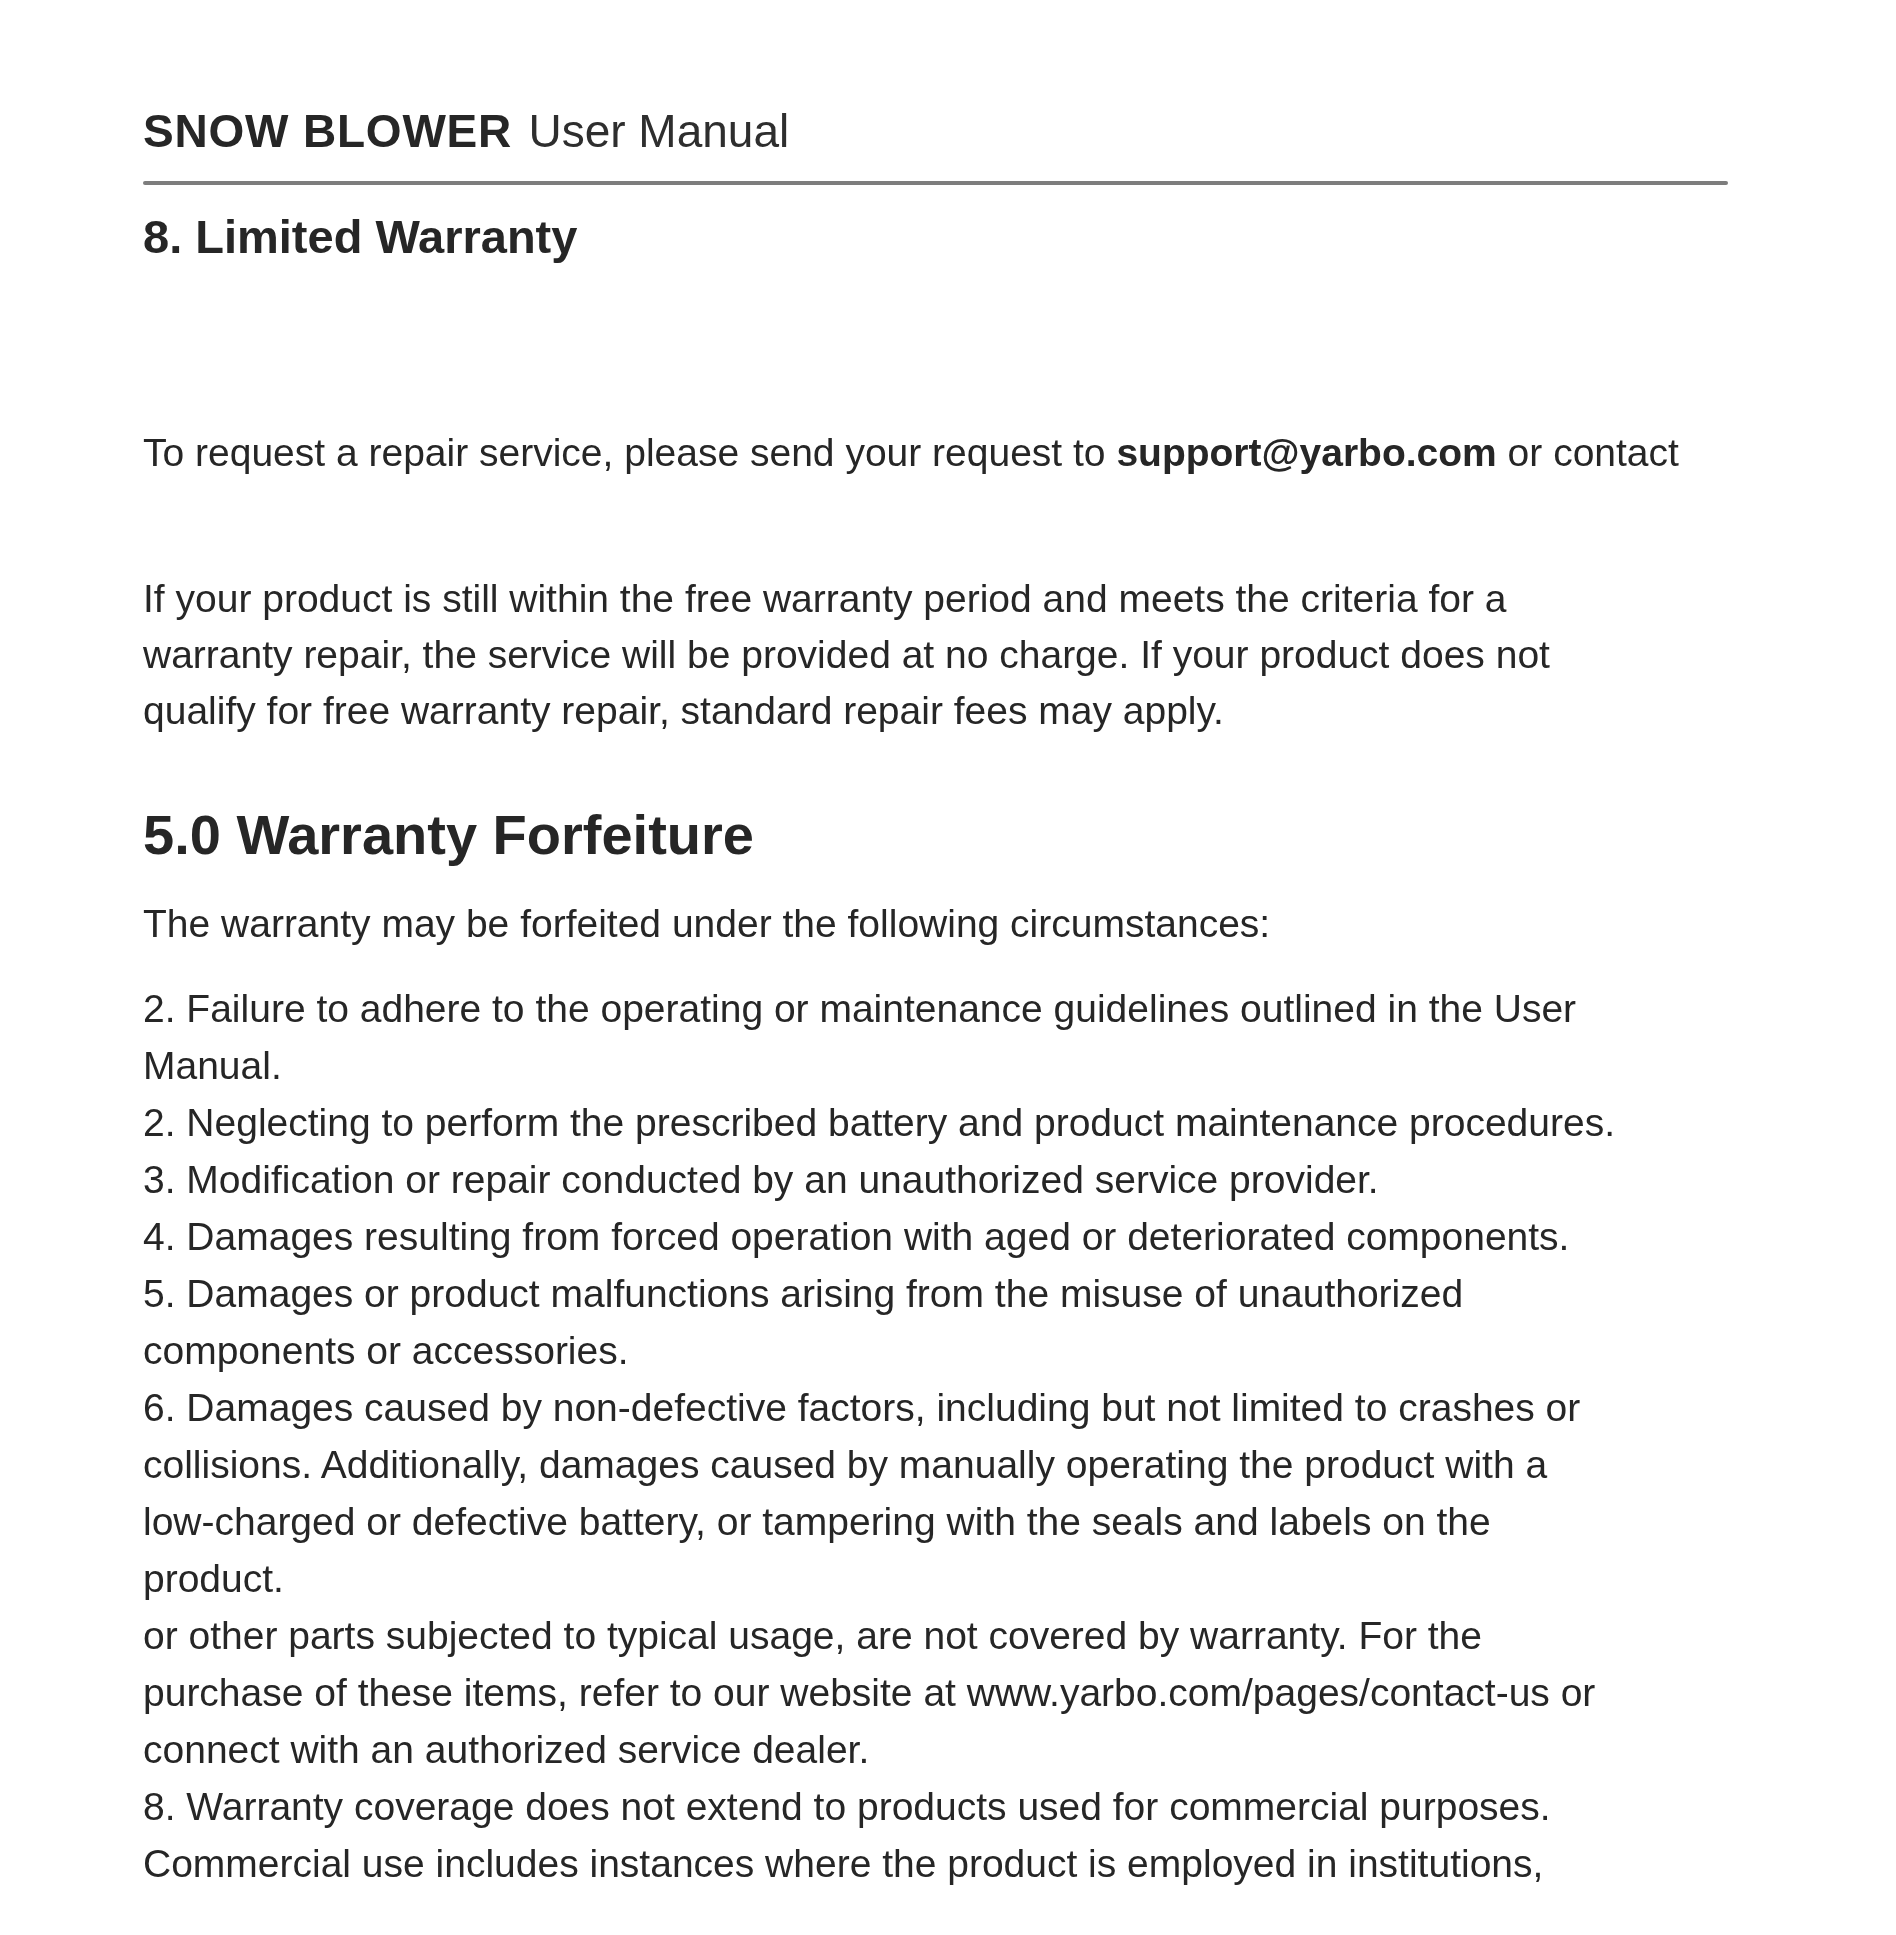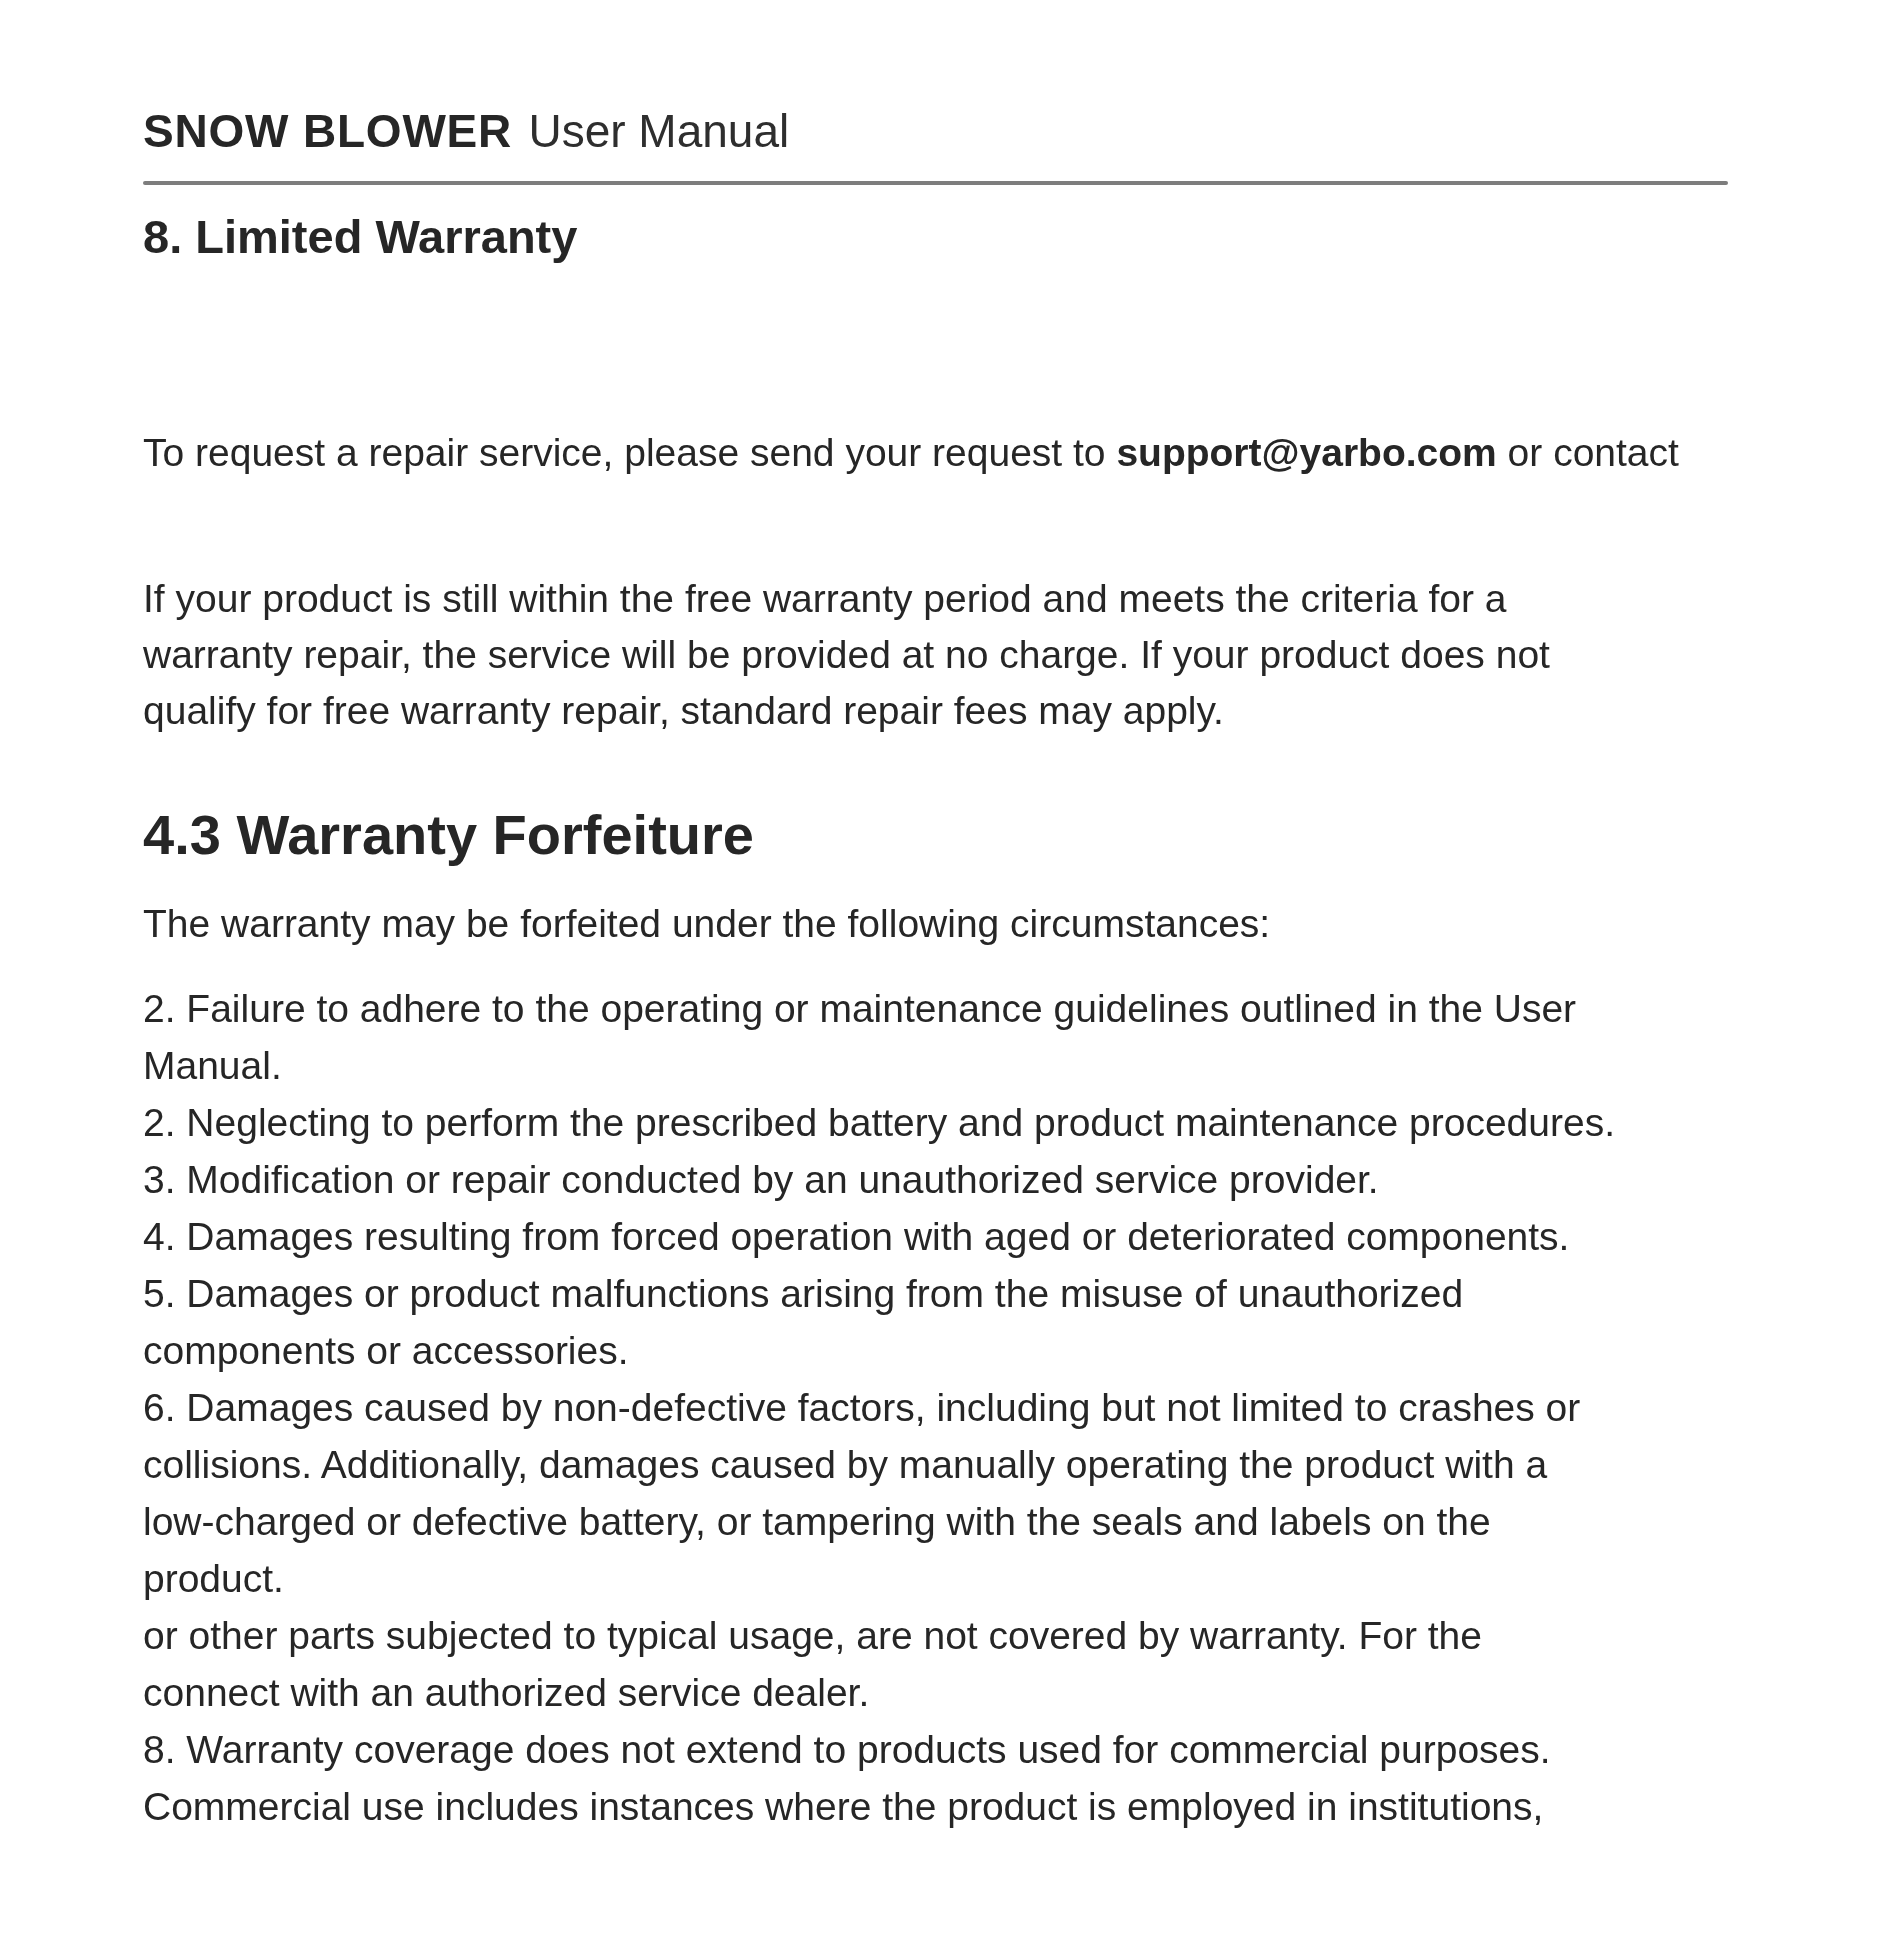--- a/index.html
+++ b/index.html
@@ -55,37 +55,38 @@
   <div class="abs para1">
     <div class="line keep-space"><span>To request a repair service, please send your request to </span><span class="bold">support@yarbo.com</span><span> or contact</span></div>
   </div>
 
   <div class="abs para2">
     <div class="line">If your product is still within the free warranty period and meets the criteria for a</div>
     <div class="line">warranty repair, the service will be provided at no charge. If your product does not</div>
     <div class="line">qualify for free warranty repair, standard repair fees may apply.</div>
   </div>
 
-  <div class="abs subsection-title">4.3 Warranty Forfeiture</div>
+  <div class="abs subsection-title">5.0 Warranty Forfeiture</div>
 
   <div class="abs intro">The warranty may be forfeited under the following circumstances:</div>
 
   <div class="abs list">
     <div class="line">2. Failure to adhere to the operating or maintenance guidelines outlined in the User</div>
     <div class="line">Manual.</div>
     <div class="line">2. Neglecting to perform the prescribed battery and product maintenance procedures.</div>
     <div class="line">3. Modification or repair conducted by an unauthorized service provider.</div>
     <div class="line">4. Damages resulting from forced operation with aged or deteriorated components.</div>
     <div class="line">5. Damages or product malfunctions arising from the misuse of unauthorized</div>
     <div class="line">components or accessories.</div>
     <div class="line">6. Damages caused by non-defective factors, including but not limited to crashes or</div>
     <div class="line">collisions. Additionally, damages caused by manually operating the product with a</div>
     <div class="line">low-charged or defective battery, or tampering with the seals and labels on the</div>
     <div class="line">product.</div>
     <div class="line">or other parts subjected to typical usage, are not covered by warranty. For the</div>
+    <div class="line">purchase of these items, refer to our website at www.yarbo.com/pages/contact-us or</div>
     <div class="line">connect with an authorized service dealer.</div>
     <div class="line">8. Warranty coverage does not extend to products used for commercial purposes.</div>
     <div class="line">Commercial use includes instances where the product is employed in institutions,</div>
 
   </div>
 
 </div>
 
 
 </body></html>

